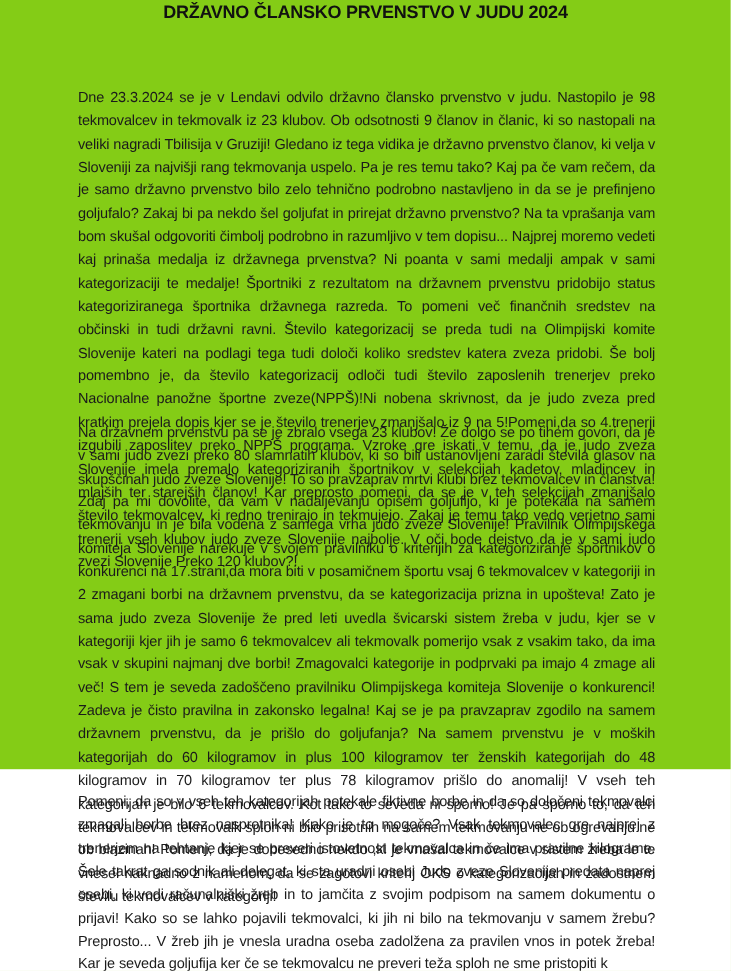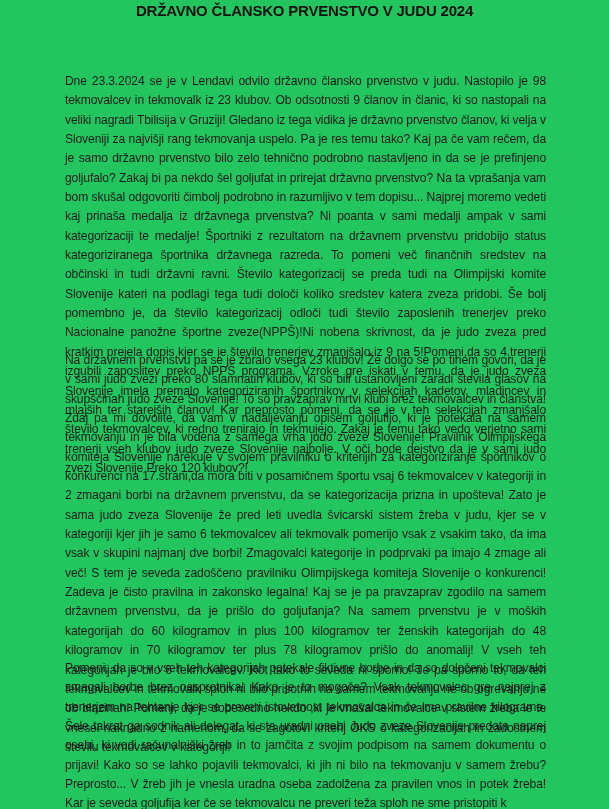--- a/index.html
+++ b/index.html
@@ -1,21 +1,21 @@
 <!DOCTYPE html>
 <html><head>
 <meta charset="utf-8">
 <style>
   html, body { margin: 0; padding: 0; background: #ffffff; }
   body {
     width: 609px; height: 809px; overflow: hidden; position: relative;
     font-family: "Liberation Sans", "DejaVu Sans", sans-serif;
     color: #1a1a1a;
   }
-  .page { position: absolute; left: 0; top: 0; width: 609px; height: 809px; background: #22c55e; }
+  .page { position: absolute; left: 0; top: 0; width: 609px; height: 641px; background: #84cc16; }
   .title {
     position: absolute; left: 0; top: 2px; width: 609px; text-align: center;
     font-size: 15px; font-weight: bold; letter-spacing: -0.2px; color: #111;
   }
   .para {
     position: absolute; left: 65px; width: 481px;
     font-size: 12.1px; line-height: 19.35px; text-align: justify;
     letter-spacing: -0.12px; color: #1b1b1b; margin-top: 11px;
   }
   .p1 { top: 61px; }

